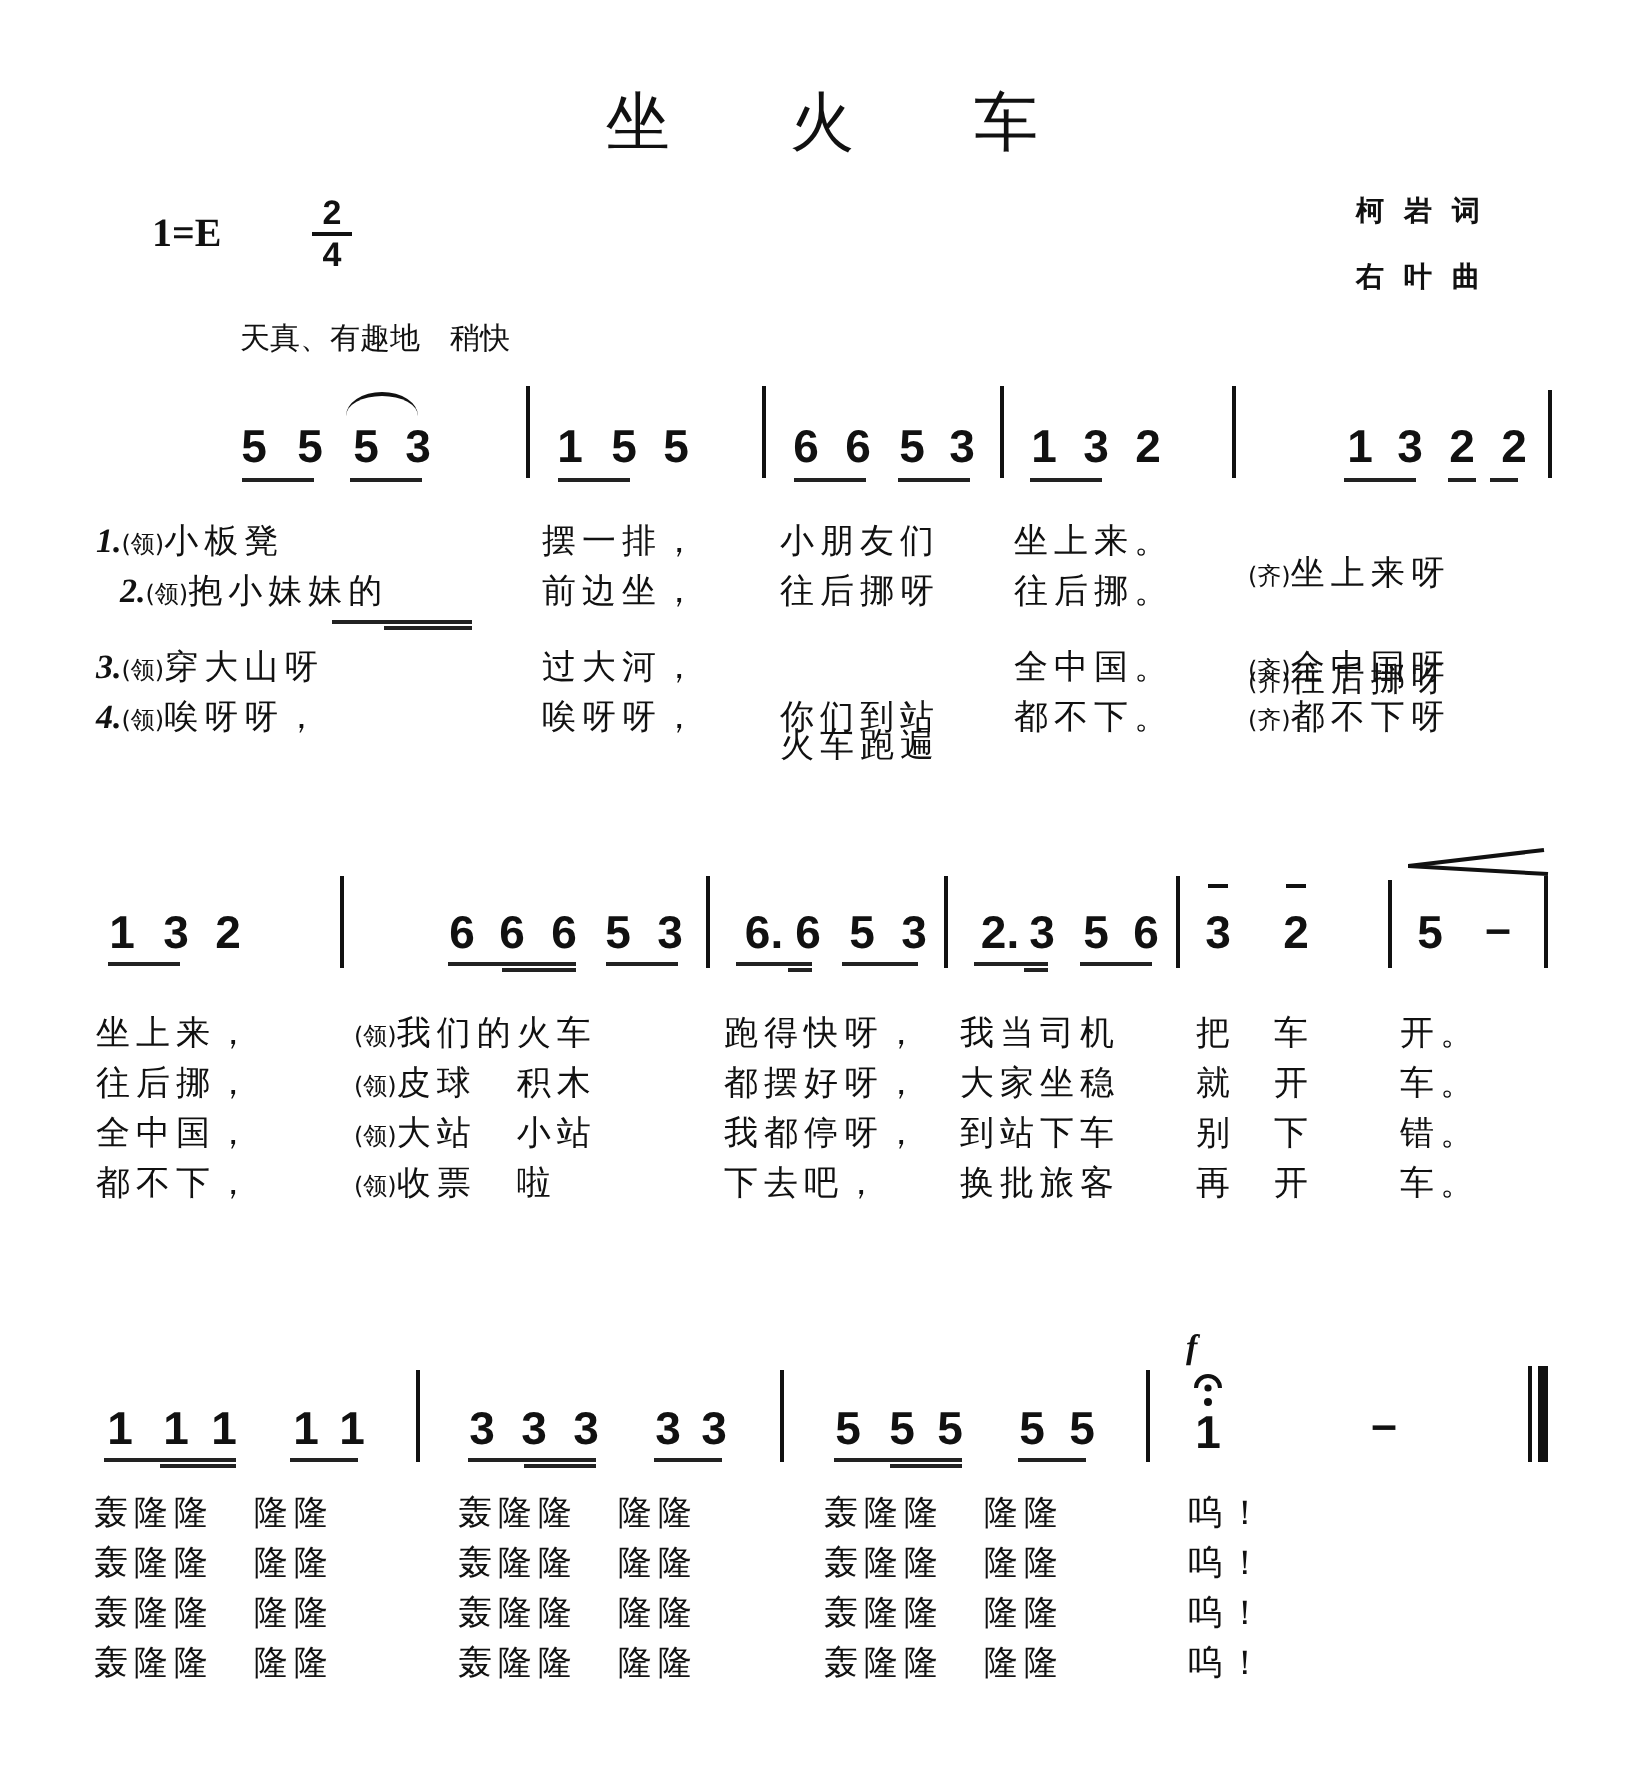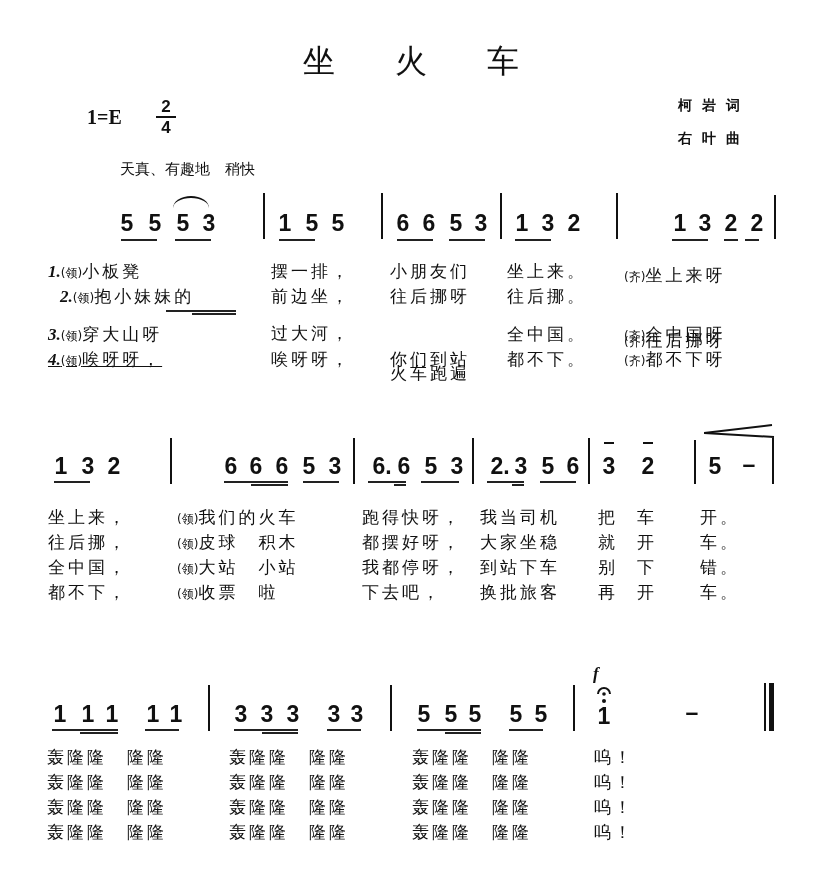--- a/index.html
+++ b/index.html
@@ -3,21 +3,21 @@
   <meta charset="utf-8">
   <style>
     html, body { margin: 0; padding: 0; background: #ffffff; }
     body {
       width: 822px; height: 884px; position: relative; overflow: hidden;
       font-family: "DejaVu Sans", "Liberation Sans", sans-serif;
       color: #111111;
     }
     .abs { position: absolute; white-space: nowrap; }
     .title { top: 40px; left: 0; width: 822px; text-align: center; font-size: 32px; letter-spacing: 60px; padding-left: 60px; box-sizing: border-box; font-family: "DejaVu Serif", serif; }
-    .key { top: 106px; left: 76px; font-size: 20px; font-weight: bold; font-family: "Liberation Serif", serif; margin-left: 11px; }
+    .key { top: 106px; left: 76px; font-size: 20px; font-weight: bold; font-family: "Liberation Serif", serif; }
     .timesig { top: 98px; left: 156px; width: 20px; text-align: center; font-weight: bold; font-size: 17px; line-height: 17px; font-family: "Liberation Sans", sans-serif; }
     .timesig .bar { display:block; height: 2px; background:#111; margin: 1px 0; }
     .credit { font-size: 14px; font-weight: bold; letter-spacing: 10px; }
     .tempo { top: 160px; left: 120px; font-size: 15px; }
     .note {
       font-family: "Liberation Sans", sans-serif; font-weight: bold; font-size: 23px;
       position: absolute; width: 16px; text-align: center; line-height: 26px;
     }
     .barline { position: absolute; width: 2px; background: #111; }
     .barline.thick { width: 5px; }
@@ -86,38 +86,38 @@
   <div class="uline" style="left:745px; top:239px; width:14px;"></div>
   <div class="barline" style="left:774px; top:195px; height:44px;"></div>
 </div>
 
 <div>
   <div class="lyric" style="left:48px; top:260px;"><span class="num">1.</span><span class="small">(领)</span><span>小板凳</span></div>
   <div class="lyric" style="left:60px; top:285px;"><span class="num">2.</span><span class="small">(领)</span><span>抱小妹妹的</span></div>
   <div class="uline" style="left:166px; top:310px; width:70px; height:2px;"></div>
   <div class="uline" style="left:192px; top:313px; width:44px; height:2px;"></div>
   <div class="lyric" style="left:48px; top:323px;"><span class="num">3.</span><span class="small">(领)</span><span>穿大山呀</span></div>
-  <div class="lyric" style="left:48px; top:348px;text-decoration:underline;"><span class="num">4.</span><span class="small">(领)</span><span>唉呀呀，</span></div>
+  <div class="lyric" style="left:48px; top:348px;"><span class="num">4.</span><span class="small">(领)</span><span>唉呀呀，</span></div>
 
   <div class="lyric" style="left:271px; top:260px;">摆一排，</div>
   <div class="lyric" style="left:271px; top:285px;">前边坐，</div>
   <div class="lyric" style="left:271px; top:323px;font-family:Liberation Serif, serif;">过大河，</div>
   <div class="lyric" style="left:271px; top:348px;">唉呀呀，</div>
 
   <div class="lyric" style="left:390px; top:260px;">小朋友们</div>
   <div class="lyric" style="left:390px; top:285px;">往后挪呀</div>
   <div class="lyric" style="left:390px; top:323px;margin-top:39px;">火车跑遍</div>
   <div class="lyric" style="left:390px; top:348px;">你们到站</div>
 
   <div class="lyric" style="left:507px; top:260px;">坐上来。</div>
   <div class="lyric" style="left:507px; top:285px;">往后挪。</div>
   <div class="lyric" style="left:507px; top:323px;">全中国。</div>
   <div class="lyric" style="left:507px; top:348px;">都不下。</div>
 
-  <div class="lyric" style="left:624px; top:264px;"><span class="small">(齐)</span><span>坐上来呀</span></div>
+  <div class="lyric" style="left:624px; top:276px;"><span class="small">(齐)</span><span>坐上来呀</span></div>
   <div class="lyric" style="left:624px; top:285px;margin-top:44px;"><span class="small">(齐)</span><span>往后挪呀</span></div>
   <div class="lyric" style="left:624px; top:323px;"><span class="small">(齐)</span><span>全中国呀</span></div>
   <div class="lyric" style="left:624px; top:348px;"><span class="small">(齐)</span><span>都不下呀</span></div>
 </div>
 
 <div>
 
   <span class="note" style="left:53px; top:453px;">1</span>
   <span class="note" style="left:80px; top:453px;">3</span>
   <span class="note" style="left:106px; top:453px;">2</span>

